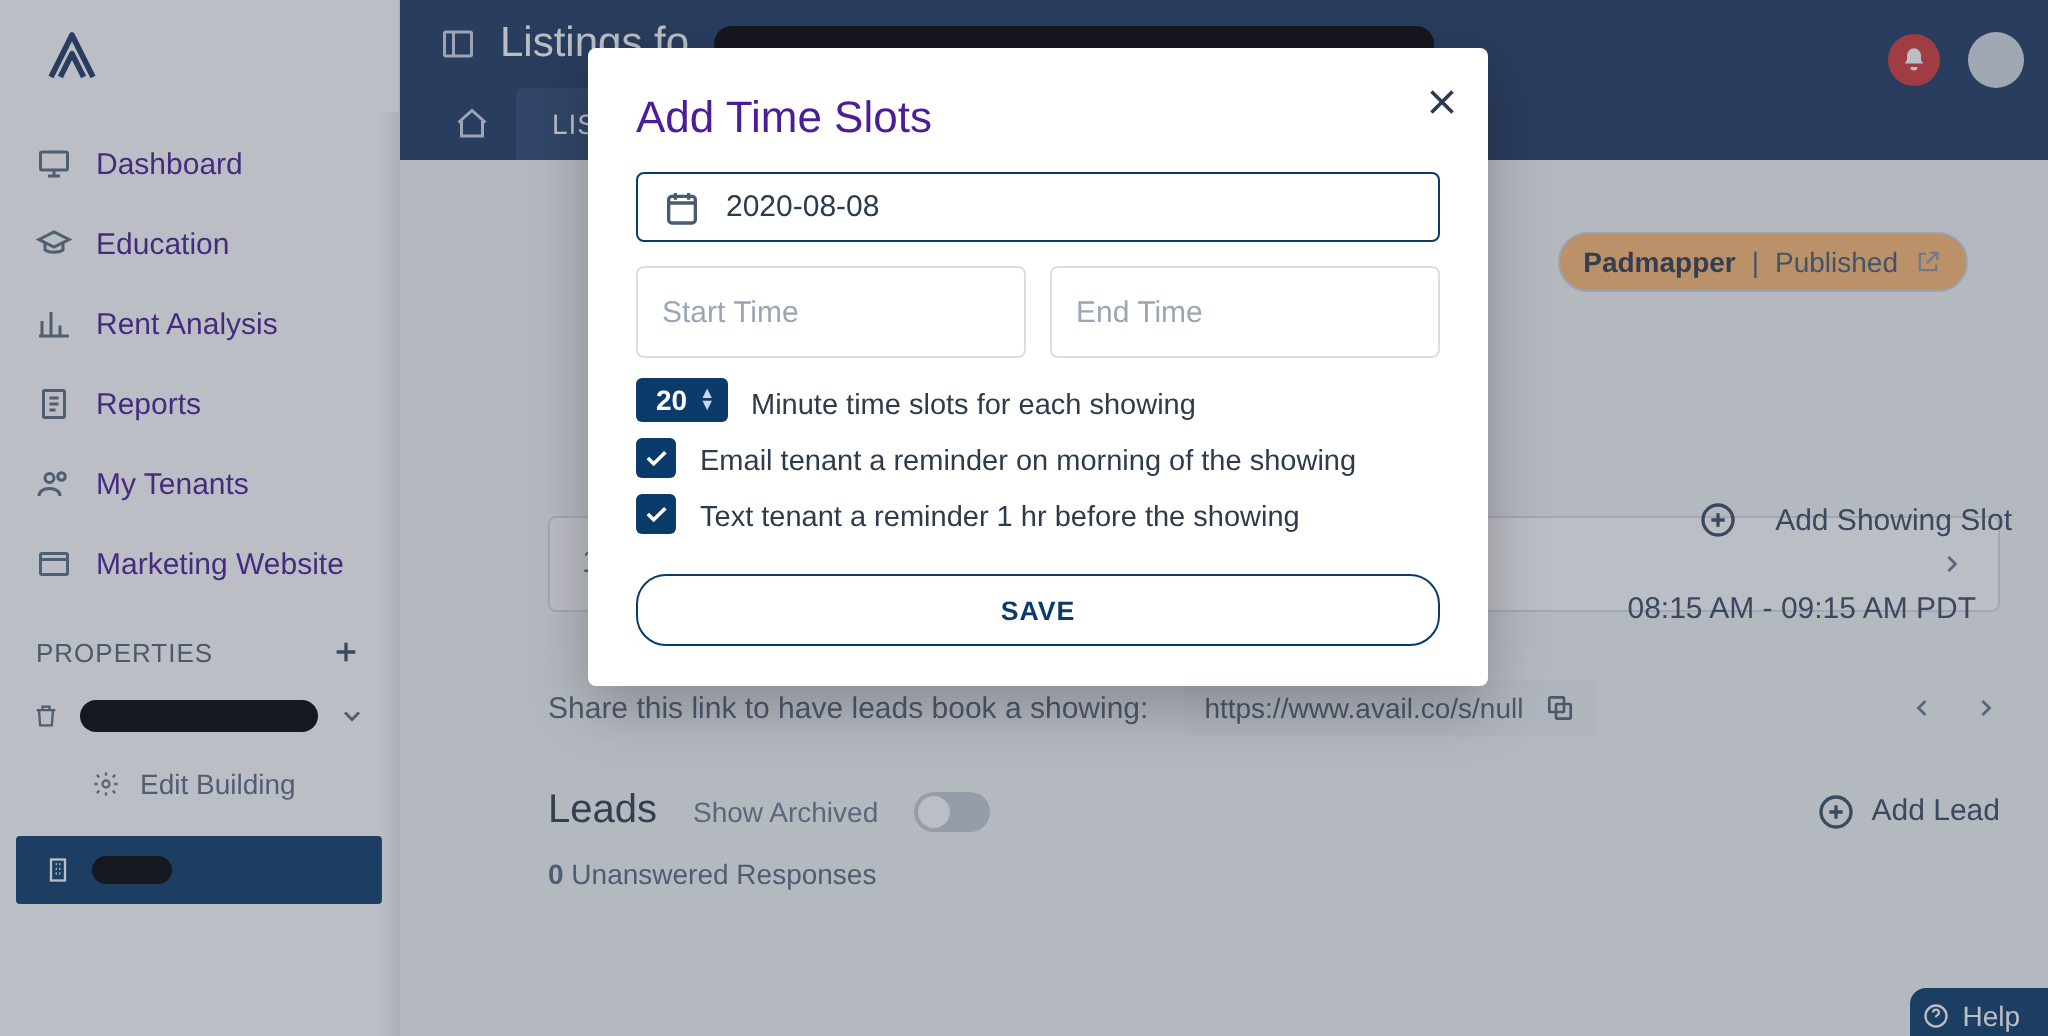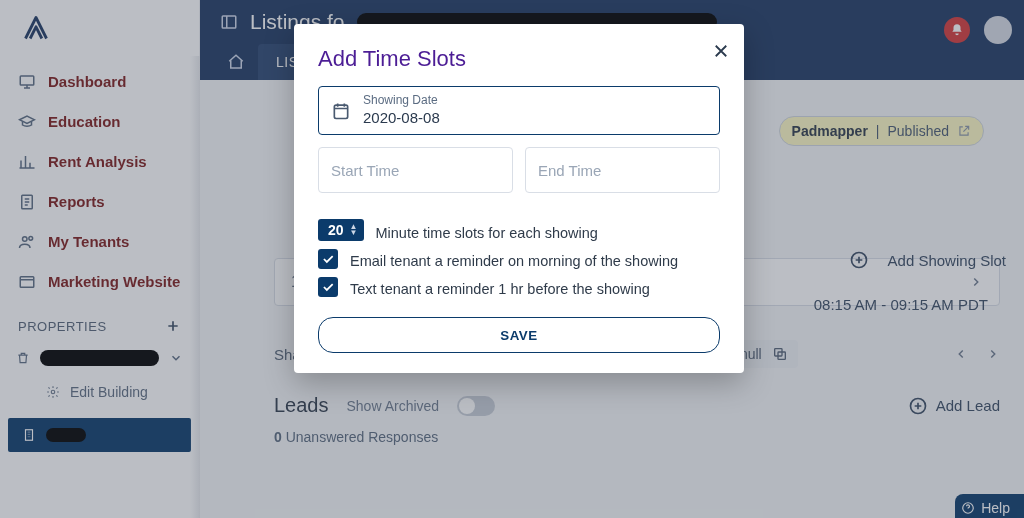--- a/index.html
+++ b/index.html
@@ -14,21 +14,21 @@
     --link:#516c8c;
   }
   *{box-sizing:border-box;font-family:"Segoe UI",Arial,sans-serif;}
   html,body{margin:0;height:100%;}
   body{background:#fff;color:var(--text);}
   .app{display:flex;width:1024px;height:518px;position:relative;overflow:hidden;}
   
   .sidebar{width:200px;background:#fff;border-right:1px solid #eef0f3;display:flex;flex-direction:column;position:relative;}
   .logo{height:56px;display:flex;align-items:center;padding-left:22px;}
   .nav{display:flex;flex-direction:column;padding-top:6px;}
-  .nav a{display:flex;gap:12px;padding:11px 18px;color:#7f1d1d;text-decoration:none;font-size:15px;font-weight:bold;}
+  .nav a{display:flex;align-items:center;gap:12px;padding:11px 18px;color:#4c1d95;text-decoration:none;font-size:15px;}
   .nav a .nicon{width:18px;display:flex;justify-content:center;color:#5b6c82;}
   .section-label{padding:16px 18px 8px 18px;color:#576578;letter-spacing:.5px;font-size:13px;display:flex;align-items:center;justify-content:space-between;}
   .prop-item{display:flex;align-items:center;gap:10px;padding:8px 16px;color:#3a4c63;}
   .prop-item .redact{height:16px;background:#000;border-radius:8px;flex:1;}
   .sub-item{padding:10px 18px 10px 46px;color:#5f6e82;font-size:14px;display:flex;gap:10px;align-items:center;}
   .active-pill{margin:8px;background:#0b3b6b;border-radius:2px;height:34px;display:flex;align-items:center;gap:10px;padding:0 14px;color:#fff;}
   .active-pill .redact{height:14px;background:#000;border-radius:7px;width:40px;}
   .scrollhint{position:absolute;right:-1px;top:56px;bottom:0;width:10px;background:linear-gradient(to left,#e7e9ec,transparent);}
   
   .main{flex:1;display:flex;flex-direction:column;background:var(--bg);min-width:0;}
@@ -36,21 +36,21 @@
   .topbar .title{position:absolute;left:20px;top:10px;display:flex;align-items:center;gap:12px;font-size:21px;}
   .topbar .title .redact{height:18px;width:360px;background:#000;border-radius:9px;}
   .tabs{position:absolute;left:14px;bottom:0;display:flex;align-items:flex-end;gap:0;}
   .home-tab{width:44px;height:36px;display:flex;align-items:center;justify-content:center;color:#c9d3e6;}
   .tab{height:36px;padding:0 18px;display:flex;align-items:center;color:#cfd8ea;font-size:14px;letter-spacing:.5px;}
   .tab.active{background:#2c4772;color:#fff;border-top-left-radius:4px;border-top-right-radius:4px;}
   .top-icons{position:absolute;right:12px;top:16px;display:flex;align-items:center;gap:14px;}
   .bell{width:26px;height:26px;border-radius:50%;background:#d63a3a;display:flex;align-items:center;justify-content:center;}
   .avatar{width:28px;height:28px;border-radius:50%;background:#d6dbe3;}
   .content{padding:18px 24px 0 74px;position:relative;flex:1;overflow:hidden;}
-  .chip{display:inline-flex;align-items:center;gap:8px;border:1px solid var(--chip-border);background:#fef9c3;border-radius:18px;padding:6px 12px;font-size:14px;color:#4a5b72;}
+  .chip{display:inline-flex;align-items:center;gap:8px;border:1px solid var(--chip-border);background:#fdba74;border-radius:18px;padding:6px 12px;font-size:14px;color:#4a5b72;}
   .chip b{color:#2f3b4a;font-weight:600;}
   .chip .ext{color:#8b97a8;}
   .row-cards{display:flex;gap:20px;margin-top:160px;}
   .card{flex:1;border:1px solid var(--border);background:#fff;border-radius:4px;padding:14px 16px;display:flex;align-items:center;justify-content:space-between;color:#5c6b80;}
   .add-slot{position:absolute;right:18px;top:170px;display:flex;align-items:center;gap:19px;color:#3a4c63;font-size:15px;}
   .slot-time{position:absolute;right:36px;top:216px;color:#3a4c63;font-size:15px;margin-left:20px;}
   .share{display:flex;align-items:center;gap:18px;margin-top:34px;color:#566577;font-size:15px;}
   .share .urlbox{display:flex;align-items:center;gap:10px;background:#eef1f5;border-radius:4px;padding:6px 10px;color:#556376;font-size:14px;}
   .pager{margin-left:auto;display:flex;gap:18px;color:#6d7b8e;}
   .leads{display:flex;align-items:center;gap:18px;margin-top:26px;}
@@ -62,21 +62,21 @@
   .help{position:absolute;right:0;bottom:0;background:#0b3b6b;color:#fff;border-top-left-radius:8px;padding:6px 14px 2px 6px;display:flex;align-items:center;gap:6px;font-size:14px;}
   
   .scrim{position:absolute;inset:0;background:rgba(60,70,85,.35);}
   .modal{position:absolute;left:294px;top:24px;width:450px;background:#fff;border-radius:4px;box-shadow:0 10px 30px rgba(0,0,0,.25);padding:22px 24px 20px 24px;}
   .modal h2{margin:0 0 14px 0;font-weight:500;font-size:22px;color:#4c1d95;}
   .modal .close{position:absolute;right:14px;top:18px;color:#2b3a4e;cursor:pointer;}
   .field{border:1.5px solid #0b3b6b;border-radius:4px;padding:6px 12px 8px 44px;position:relative;margin-bottom:12px;}
   .field .flabel{font-size:12px;color:#5b6c82;}
   .field .fval{font-size:15px;color:#2b3a4e;margin-top:2px;}
   .field .ficon{position:absolute;left:12px;top:50%;transform:translateY(-50%);color:#4a5a70;}
-  .two{display:flex;gap:12px;margin-bottom:26px;}
+  .two{display:flex;gap:12px;margin-bottom:10px;}
   .two .ph{flex:1;border:1px solid var(--border);border-radius:4px;height:46px;display:flex;align-items:center;padding:0 12px;color:#9aa6b6;font-size:15px;}
   .optrow{display:flex;align-items:flex-end;gap:12px;margin:8px 0;color:#2f3b4a;font-size:14.5px;}
   .numbox{background:#0b3b6b;color:#fff;border-radius:3px;padding:3px 6px 3px 10px;font-weight:600;display:flex;align-items:center;gap:6px;font-size:14px;}
   .numbox .spin{display:flex;flex-direction:column;line-height:6px;font-size:8px;color:#cdd7e6;}
   .chk{width:20px;height:20px;border-radius:3px;background:#0b3b6b;display:flex;align-items:center;justify-content:center;color:#fff;flex:none;}
   .savebtn{margin-top:12px;border:1.5px solid #0b3b6b;color:#0b3b6b;background:#fff;width:100%;height:36px;border-radius:15px;font-weight:600;letter-spacing:.5px;cursor:pointer;}
   svg{display:block;}
 </style>
 </head>
 <body>
@@ -327,21 +327,20 @@
         </svg>
       </span>
 
     <div class="field">
       <span class="ficon">
           <svg width="20" height="20" viewBox="0 0 24 24" fill="none" stroke="currentColor" stroke-width="2">
             <rect x="4" y="5" width="16" height="16" rx="2"></rect>
             <path d="M4 9h16M8 3v4M16 3v4"></path>
           </svg>
         </span>
-      <div class="flabel">Showing Date</div>
       <div class="fval">2020-08-08</div>
     </div>
 
     <div class="two">
       <div class="ph">
           <span>Start Time</span>
         </div>
       <div class="ph">
           <span>End Time</span>
         </div>

